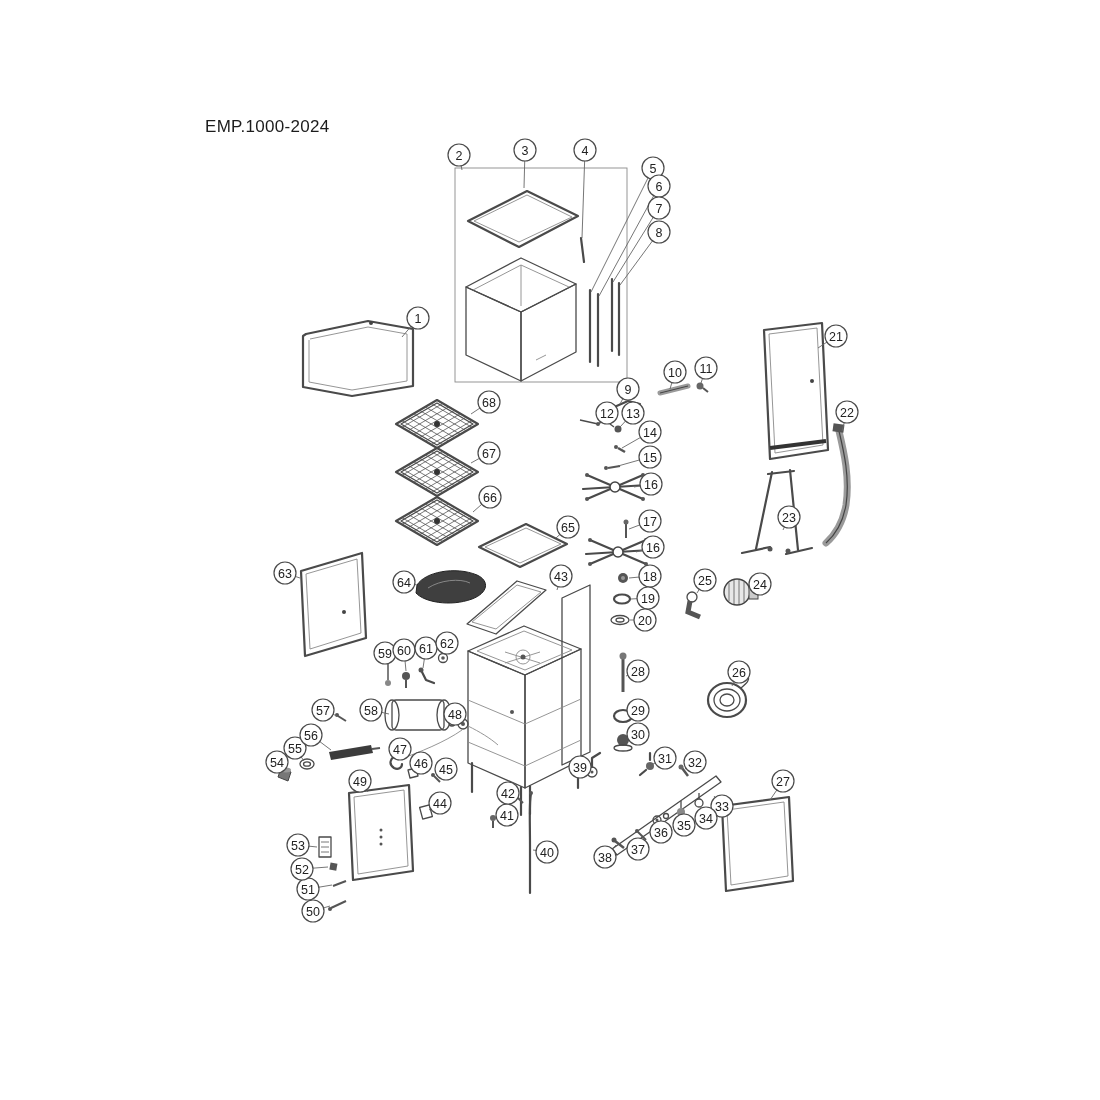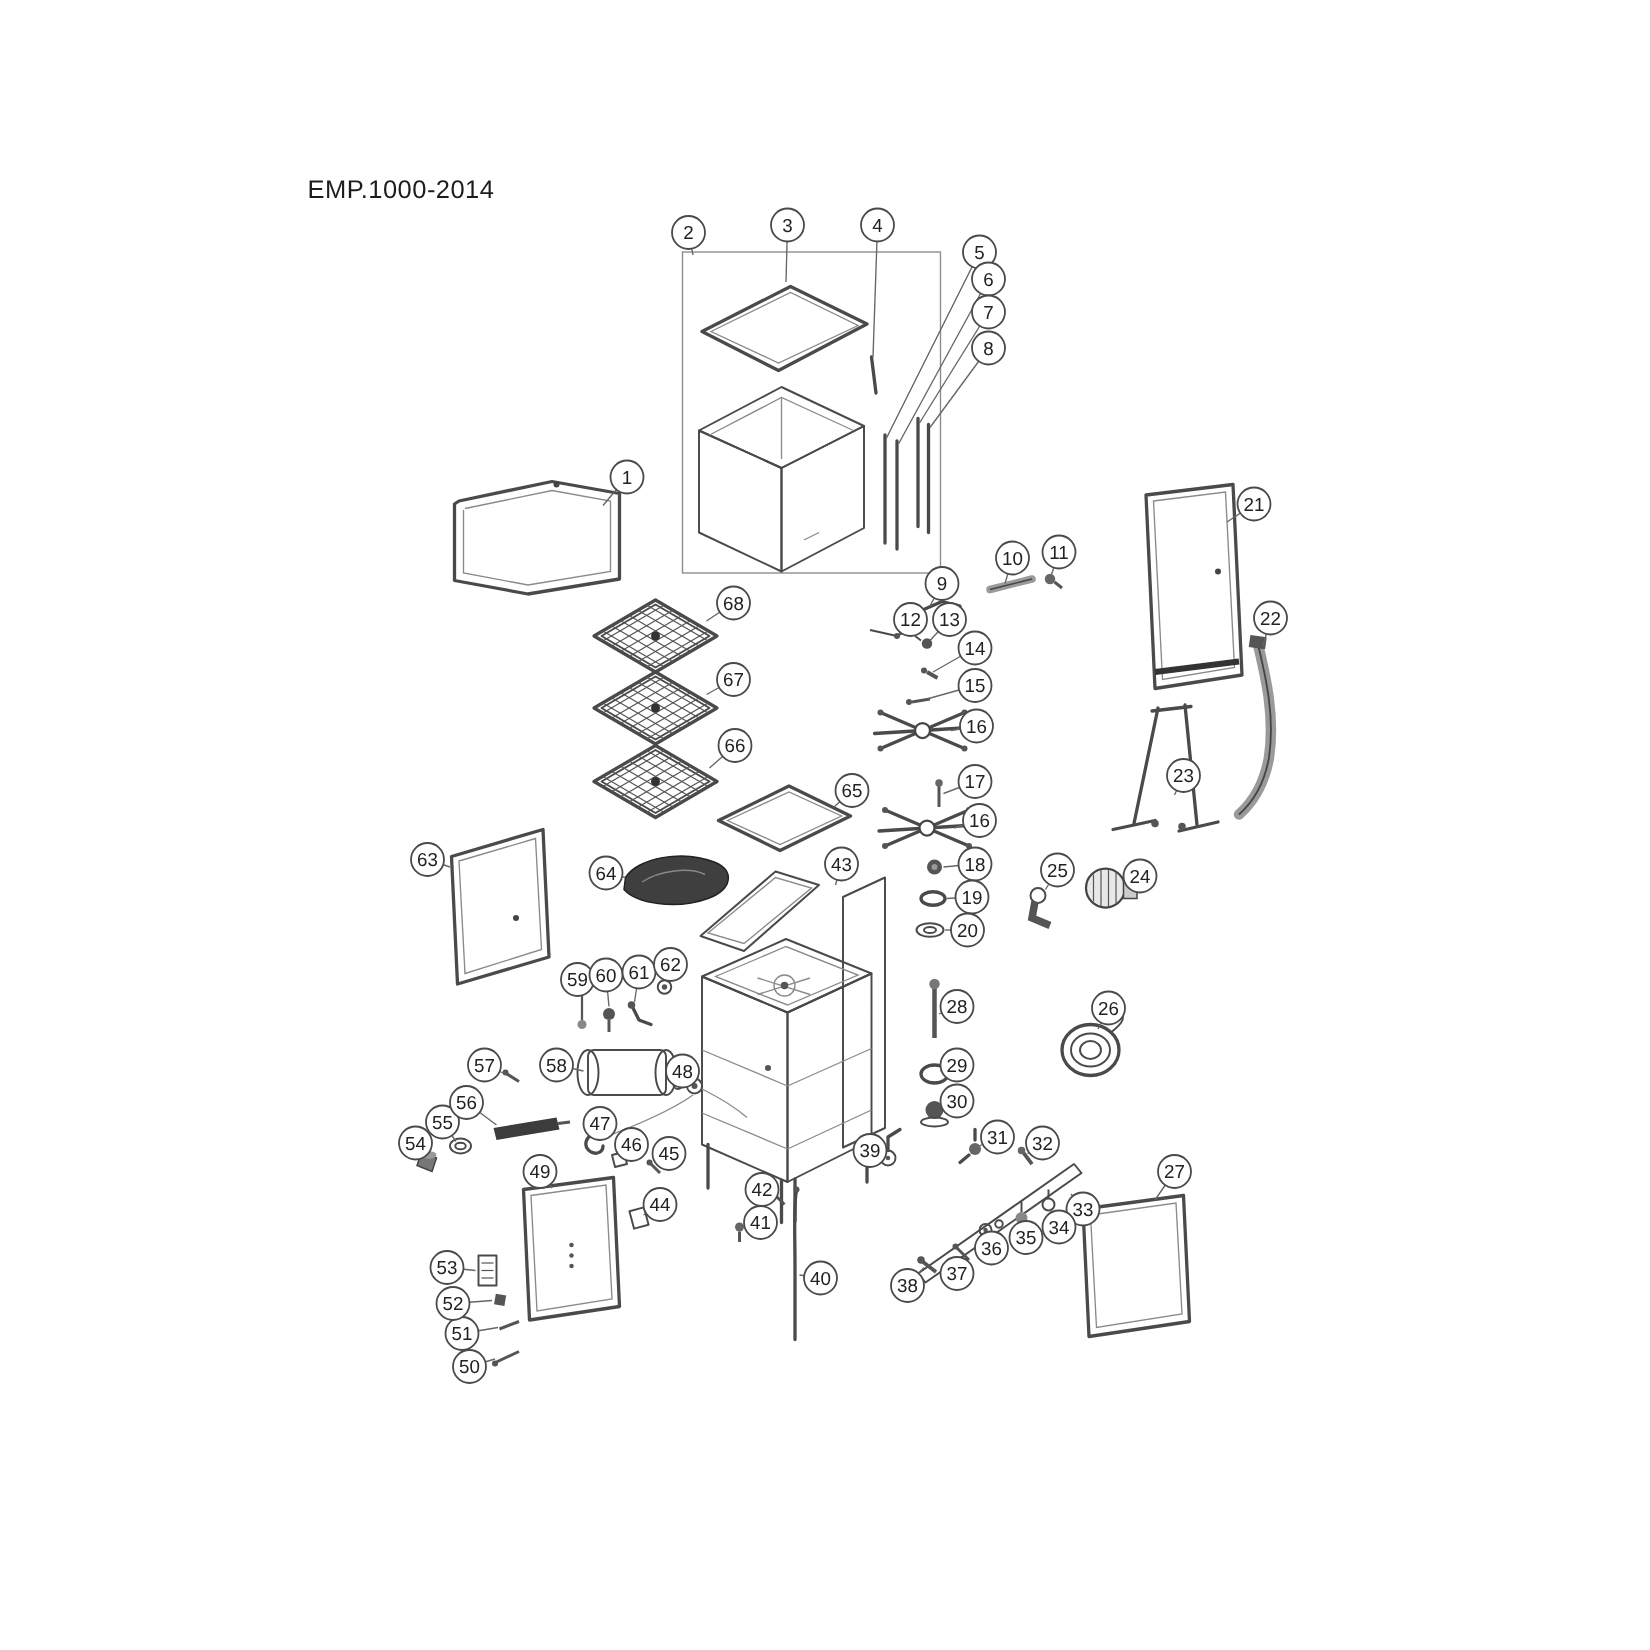--- a/index.html
+++ b/index.html
@@ -13,21 +13,21 @@
   .grid{stroke:#555;stroke-width:.8;}
   .leader{stroke:#666;stroke-width:.9;}
   .callout-circle{fill:#fff;stroke:#4a4a4a;stroke-width:1.2;}
   .callout-num{font-family:"Liberation Sans",sans-serif;font-size:12.5px;fill:#222;text-anchor:middle;}
 </style>
 </head>
 <body>
 
 <div class="stage">
 
-  <div class="page-title">EMP.1000-2014</div>
+  <div class="page-title">EMP.1000-2024</div>
 
   <svg width="1100" height="1100" viewBox="0 0 1100 1100">
     <defs>
       <g id="rack">
         <polygon points="396,424 437,400 478,424 437,448" class="s2" fill="#fff"></polygon>
         <polygon points="401,424 437,403 473,424 437,445" class="s1" fill="none"></polygon>
         <line class="grid" x1="401.9" y1="427.4" x2="442.9" y2="403.4"></line>
         <line class="grid" x1="407.7" y1="430.9" x2="448.7" y2="406.9"></line>
         <line class="grid" x1="413.6" y1="434.3" x2="454.6" y2="410.3"></line>
         <line class="grid" x1="419.4" y1="437.7" x2="460.4" y2="413.7"></line>

